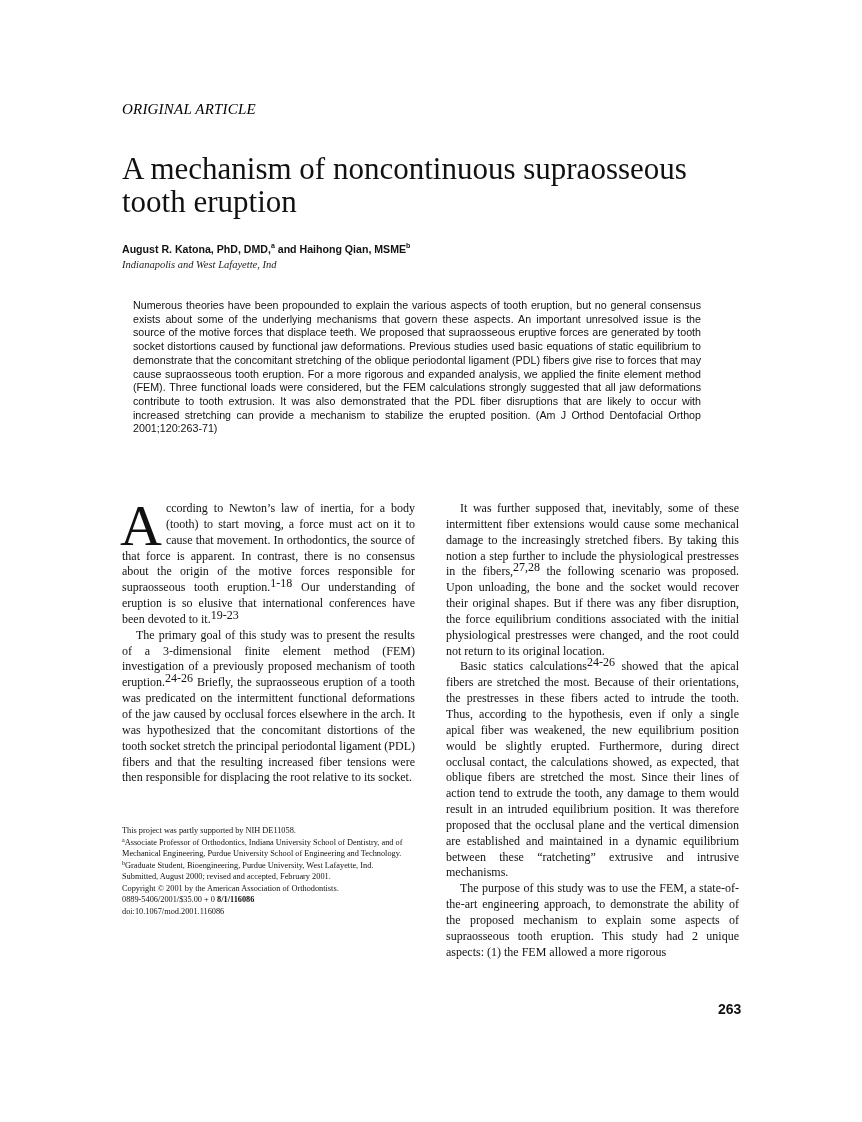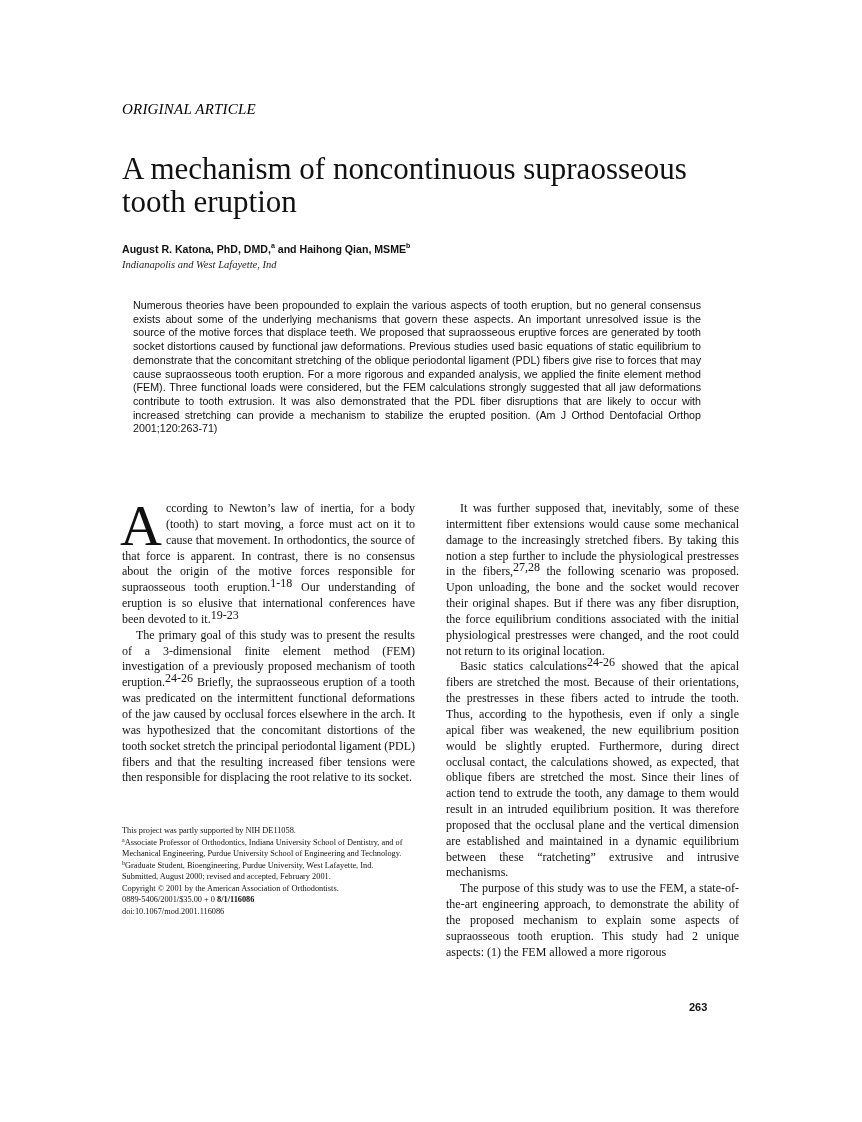--- a/index.html
+++ b/index.html
@@ -15,21 +15,21 @@
   .col { position: absolute; top: 501px; width: 293px; font-size: 12px; line-height: 15.85px; text-align: justify; color: #111; }
   .col-left { left: 122px; }
   .col-right { left: 446px; }
   .col p { margin: 0; text-indent: 14px; }
   .col p.first { text-indent: 0; }
   .dropcap { float: left; font-size: 58px; line-height: 44px; margin: 3px 4px 0 -2px; padding: 0; font-weight: normal; }
   sup.ref { font-size: 12px; line-height: 0; vertical-align: 4px; }
   .footnotes { position: absolute; left: 122px; top: 825px; width: 298px; font-size: 8.3px; line-height: 11.5px; color: #111; }
   .footnotes div { margin: 0; }
   .footnotes sup { font-size: 6px; vertical-align: 3px; line-height: 0; }
-  .page-number { position: absolute; left: 689px; top: 1001px; font-size: 11px; font-weight: bold; color: #111; }
+  .page-number { position: absolute; left: 718px; top: 1001px; font-size: 14px; font-weight: bold; color: #111; }
 </style>
 </head>
 <body>
 
 <div class="section-label serif">ORIGINAL ARTICLE</div>
 
 <h1 class="title serif">A mechanism of noncontinuous supraosseous tooth eruption</h1>
 
 <div class="authors sans"><span>August R. Katona, PhD, DMD,</span><sup>a</sup><span> and Haihong Qian, MSME</span><sup>b</sup></div>
 

